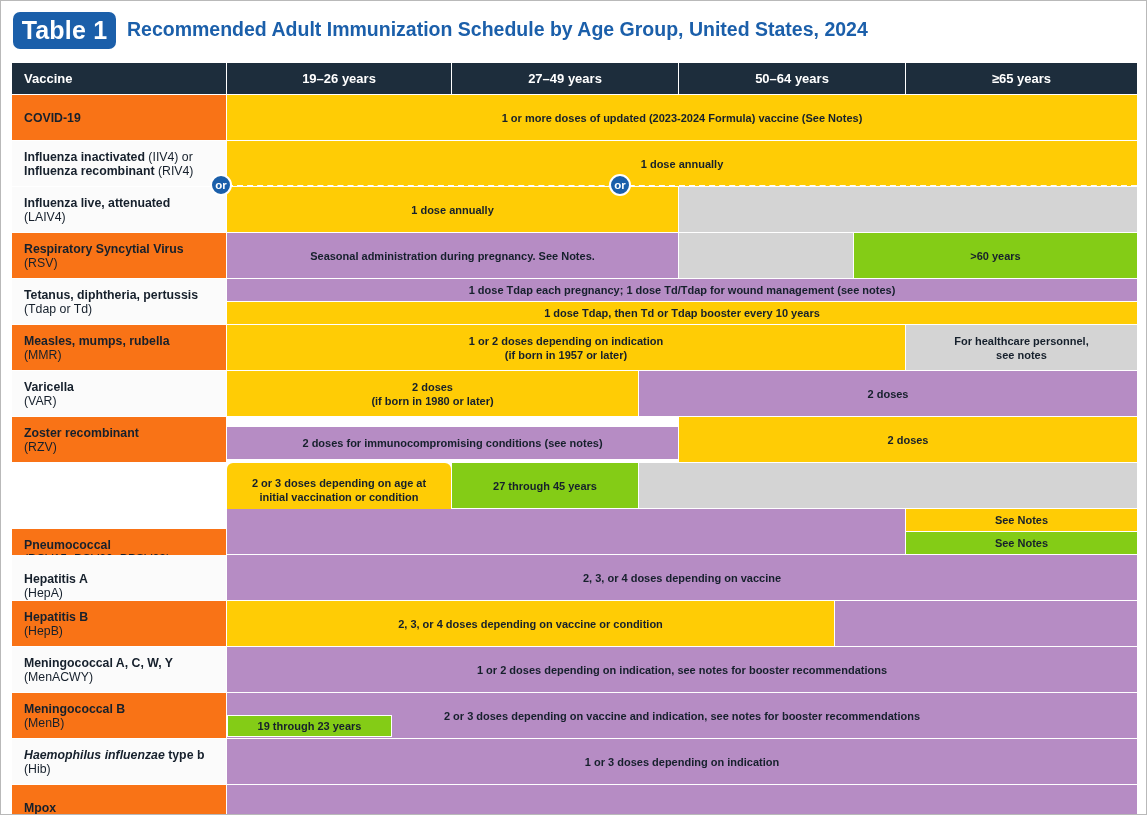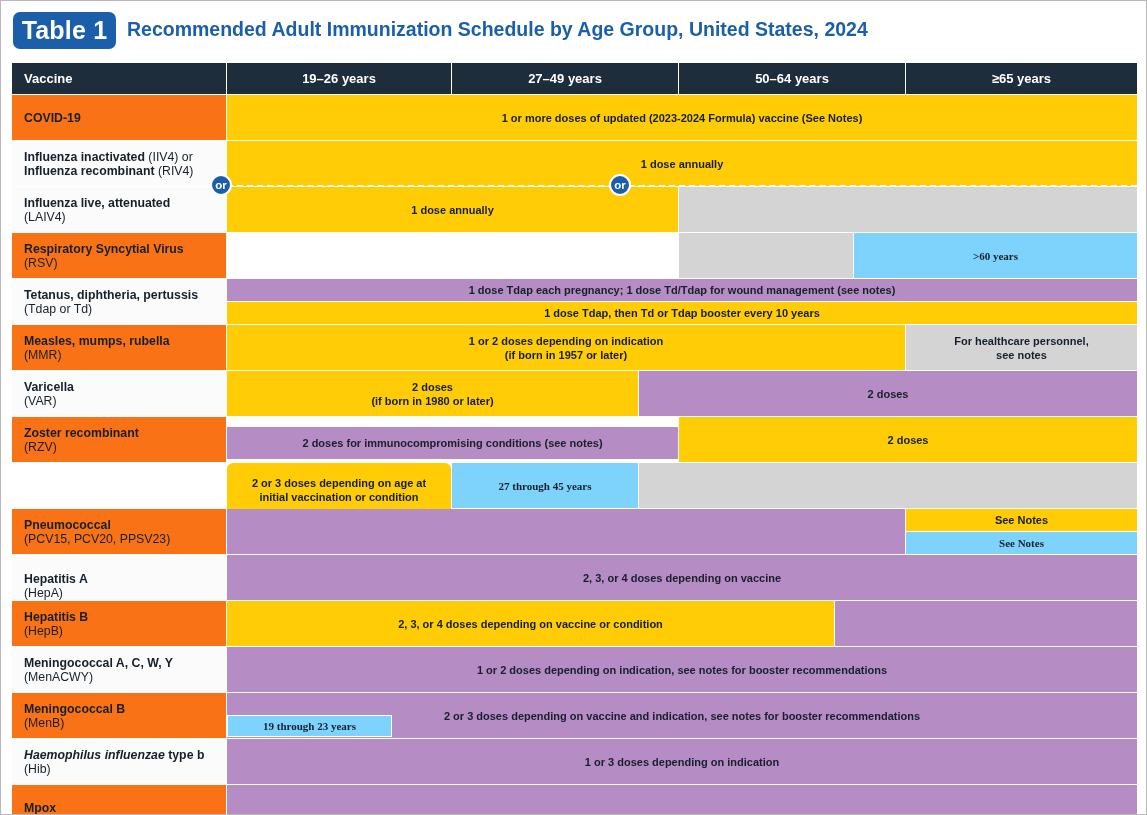--- a/index.html
+++ b/index.html
@@ -117,21 +117,21 @@
     justify-content: center;
     text-align: center;
     font-size: 11px;
     font-weight: bold;
     color: #16202c;
     line-height: 14px;
     padding: 0 4px;
   }
   .yellow { background: #ffcc05; }
   .purple { background: #b68cc4; }
-  .blue   { background: #7dd3fc; font-family: Liberation Serif, serif; }
+  .blue   { background: #84cc16; }
   .gray   { background: #d4d4d4; }
 
   .dashed-sep {
     position: absolute;
     border-top: 2px dashed #ffffff;
     height: 0;
   }
 
   .or-badge {
     position: absolute;
@@ -186,20 +186,21 @@
     <div class="blk yellow" style="left:215px;top:124px;width:451px;height:45px;">1 dose annually</div>
     <div class="blk gray" style="left:667px;top:124px;width:458px;height:45px;"></div>
 
     <div class="or-badge" style="left:198px;top:111px;">or</div>
     <div class="or-badge" style="left:597px;top:111px;">or</div>
 
     <div class="vcell" style="top:170px;height:45px;">
       <div class="vname">Respiratory Syncytial Virus</div>
       <div class="vsub">(RSV)</div>
     </div>
+    <div class="blk purple" style="left:215px;top:170px;width:451px;height:45px;">Seasonal administration during pregnancy. See Notes.</div>
     <div class="blk gray" style="left:667px;top:170px;width:174px;height:45px;"></div>
     <div class="blk blue" style="left:842px;top:170px;width:283px;height:45px;">&gt;60 years</div>
 
     <div class="vcell alt" style="top:216px;height:45px;">
       <div class="vname">Tetanus, diphtheria, pertussis</div>
       <div class="vsub">(Tdap or Td)</div>
     </div>
     <div class="blk purple" style="left:215px;top:216px;width:910px;height:22px;">1 dose Tdap each pregnancy; 1 dose Td/Tdap for wound management (see notes)</div>
     <div class="blk yellow" style="left:215px;top:239px;width:910px;height:22px;">1 dose Tdap, then Td or Tdap booster every 10 years</div>
 
@@ -225,21 +226,21 @@
       <div class="vsub">(RZV)</div>
     </div>
     <div class="blk purple" style="left:215px;top:364px;width:451px;height:32px;">2 doses for immunocompromising conditions (see notes)</div>
     <div class="blk yellow" style="left:667px;top:354px;width:458px;height:45px;">2 doses</div>
 
     <div class="blk yellow" style="left:215px;top:400px;width:224px;height:53px;white-space:pre-line;border-radius:6px;">2 or 3 doses depending on age at
 initial vaccination or condition</div>
     <div class="blk blue" style="left:440px;top:400px;width:186px;height:45px;">27 through 45 years</div>
     <div class="blk gray" style="left:627px;top:400px;width:498px;height:45px;"></div>
 
-    <div class="vcell" style="top:446px;height:45px;">
+    <div class="vcell" style="top:466px;height:45px;">
       <div class="vname">Pneumococcal</div>
       <div class="vsub">(PCV15, PCV20, PPSV23)</div>
     </div>
     <div class="blk purple" style="left:215px;top:446px;width:678px;height:45px;"></div>
     <div class="blk yellow" style="left:894px;top:446px;width:231px;height:22px;">See Notes</div>
     <div class="blk blue" style="left:894px;top:469px;width:231px;height:22px;">See Notes</div>
 
     <div class="vcell alt" style="top:492px;height:45px;justify-content:flex-end;">
       <div class="vname">Hepatitis A</div>
       <div class="vsub">(HepA)</div>

